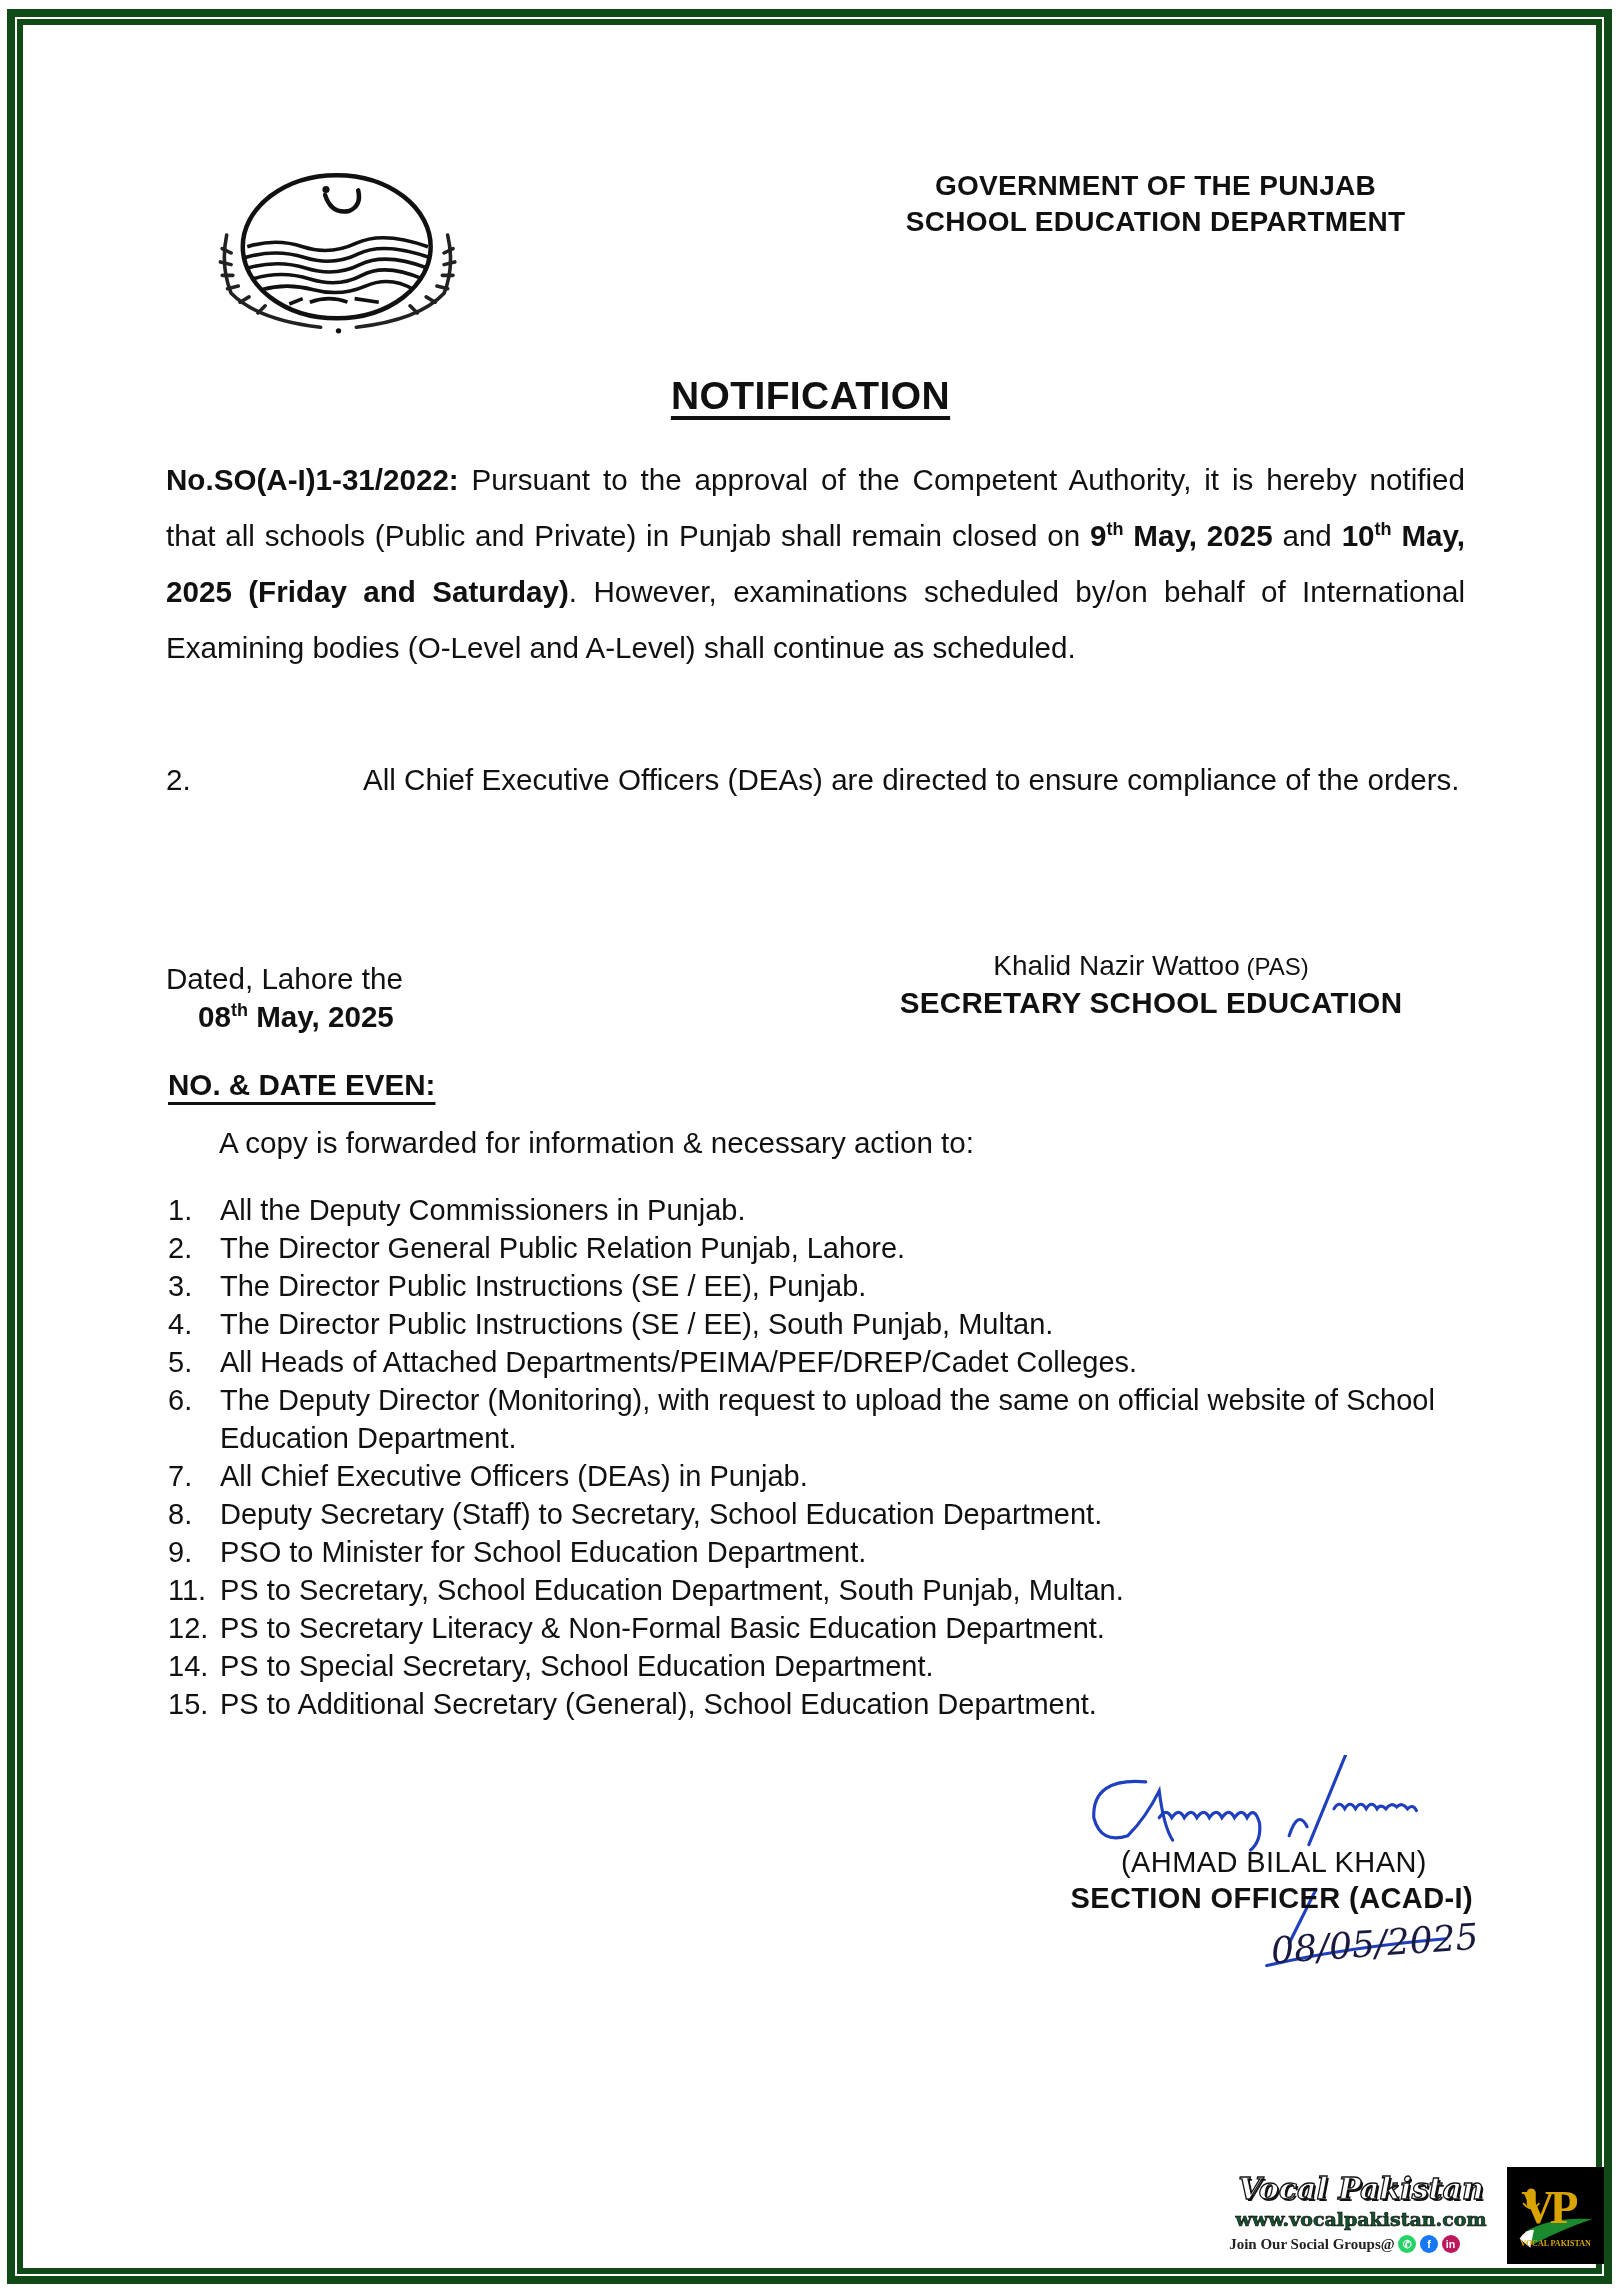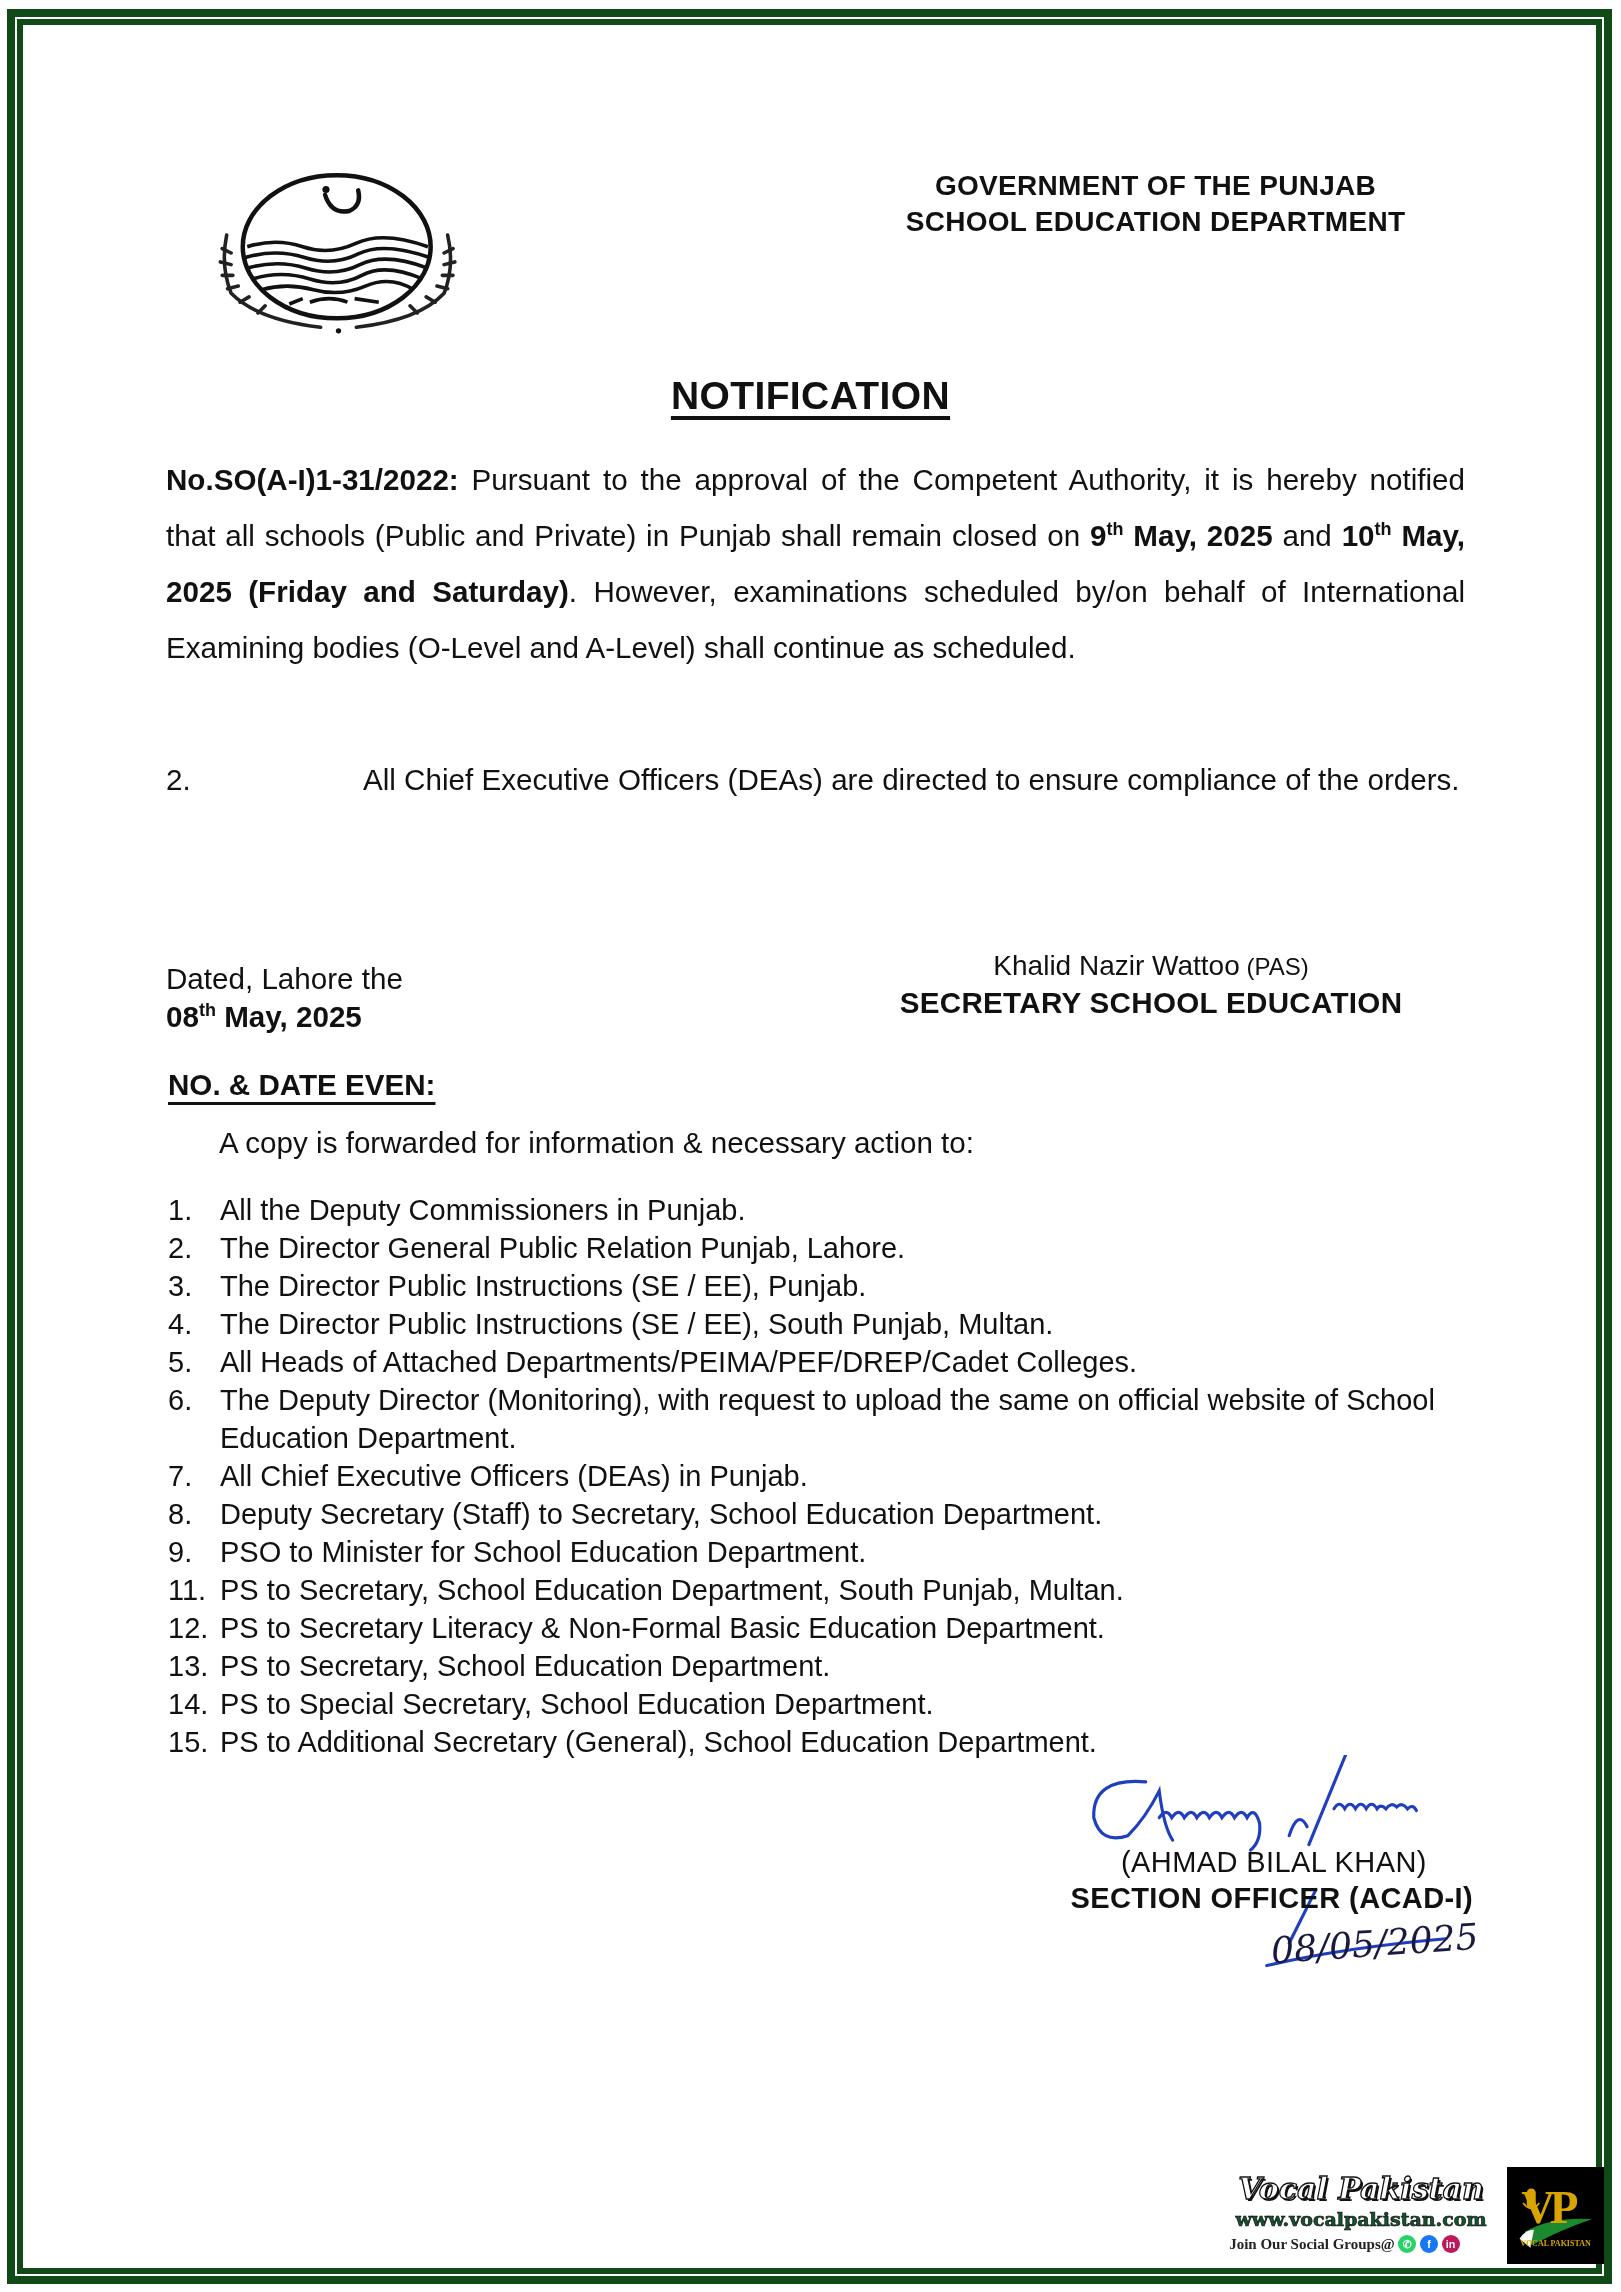--- a/index.html
+++ b/index.html
@@ -33,21 +33,21 @@
     font-size:29.6px; line-height:56px; text-align:justify; text-align-last:left;
   }
   .para1 b { font-weight:bold; }
   sup { font-size:18px; line-height:0; vertical-align:super; }
   .para2 {
     position:absolute; left:166px; top:752px; width:1299px;
     font-size:29.6px; line-height:56px; text-align:justify;
   }
   .para2 .num { display:inline-block; width:197px; }
   .dated { position:absolute; left:166px; top:960px; font-size:29.6px; line-height:38px; }
-  .dated .d2 { font-weight:bold; }
+  .dated .d2 { font-weight:bold;margin-left:32px; }
   .signer { position:absolute; left:860px; top:948px; width:582px; text-align:center; }
   .signer .nm { font-size:28px; line-height:36px; }
   .signer .nm small { font-size:24px; }
   .signer .ttl { font-size:29.6px; line-height:36px; font-weight:bold; letter-spacing:0.3px; }
   .even-head {
     position:absolute; left:168px; top:1068px; font-size:29.6px; font-weight:bold;
     text-decoration:underline; text-underline-offset:7.2px; text-decoration-thickness:2.7px;
   }
   .copy-line { position:absolute; left:219px; top:1126px; font-size:29.6px; }
   .dist-list {
@@ -190,24 +190,20 @@
     </li>
     <li>
       <span class="n">11.</span>
       <span class="t">PS to Secretary, School Education Department, South Punjab, Multan.</span>
     </li>
     <li>
       <span class="n">12.</span>
       <span class="t">PS to Secretary Literacy &amp; Non-Formal Basic Education Department.</span>
     </li>
     <li>
-      <span class="n">13.</span>
-      <span class="t">PS to Secretary, School Education Department.</span>
-    </li>
-    <li>
       <span class="n">14.</span>
       <span class="t">PS to Special Secretary, School Education Department.</span>
     </li>
     <li>
       <span class="n">15.</span>
       <span class="t">PS to Additional Secretary (General), School Education Department.</span>
     </li>
   </ul>
 
 <div class="sig-block">

